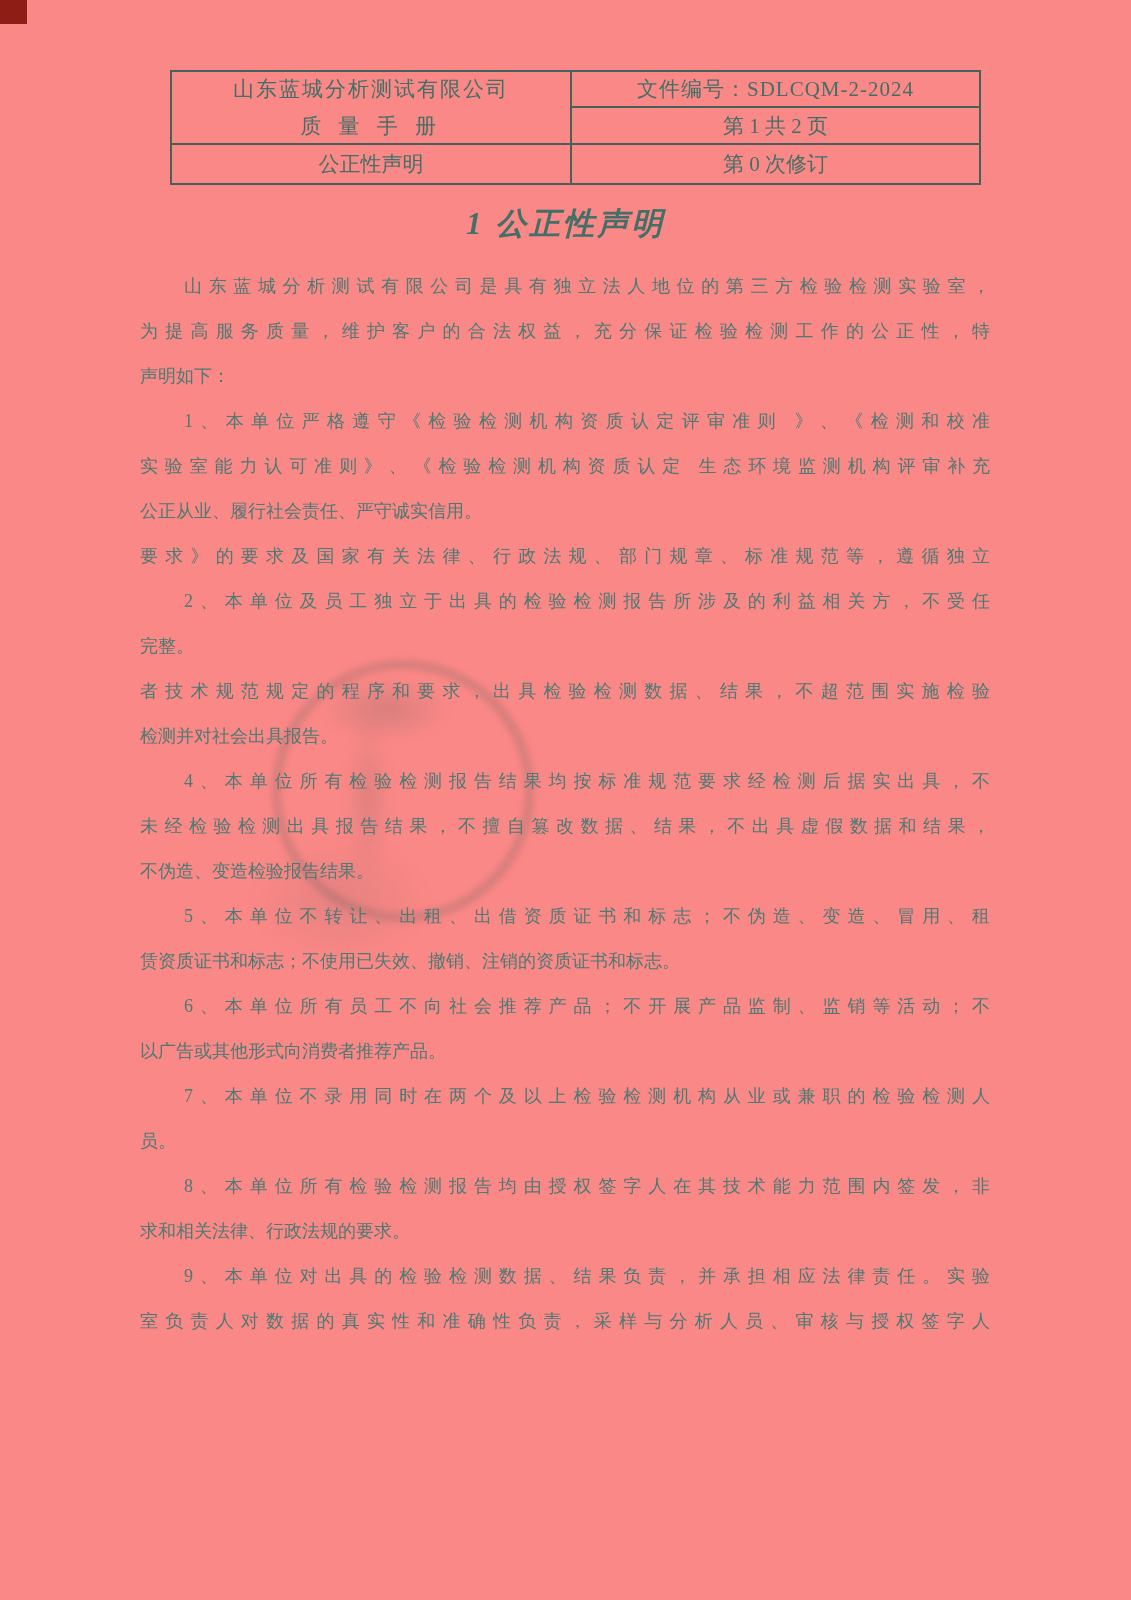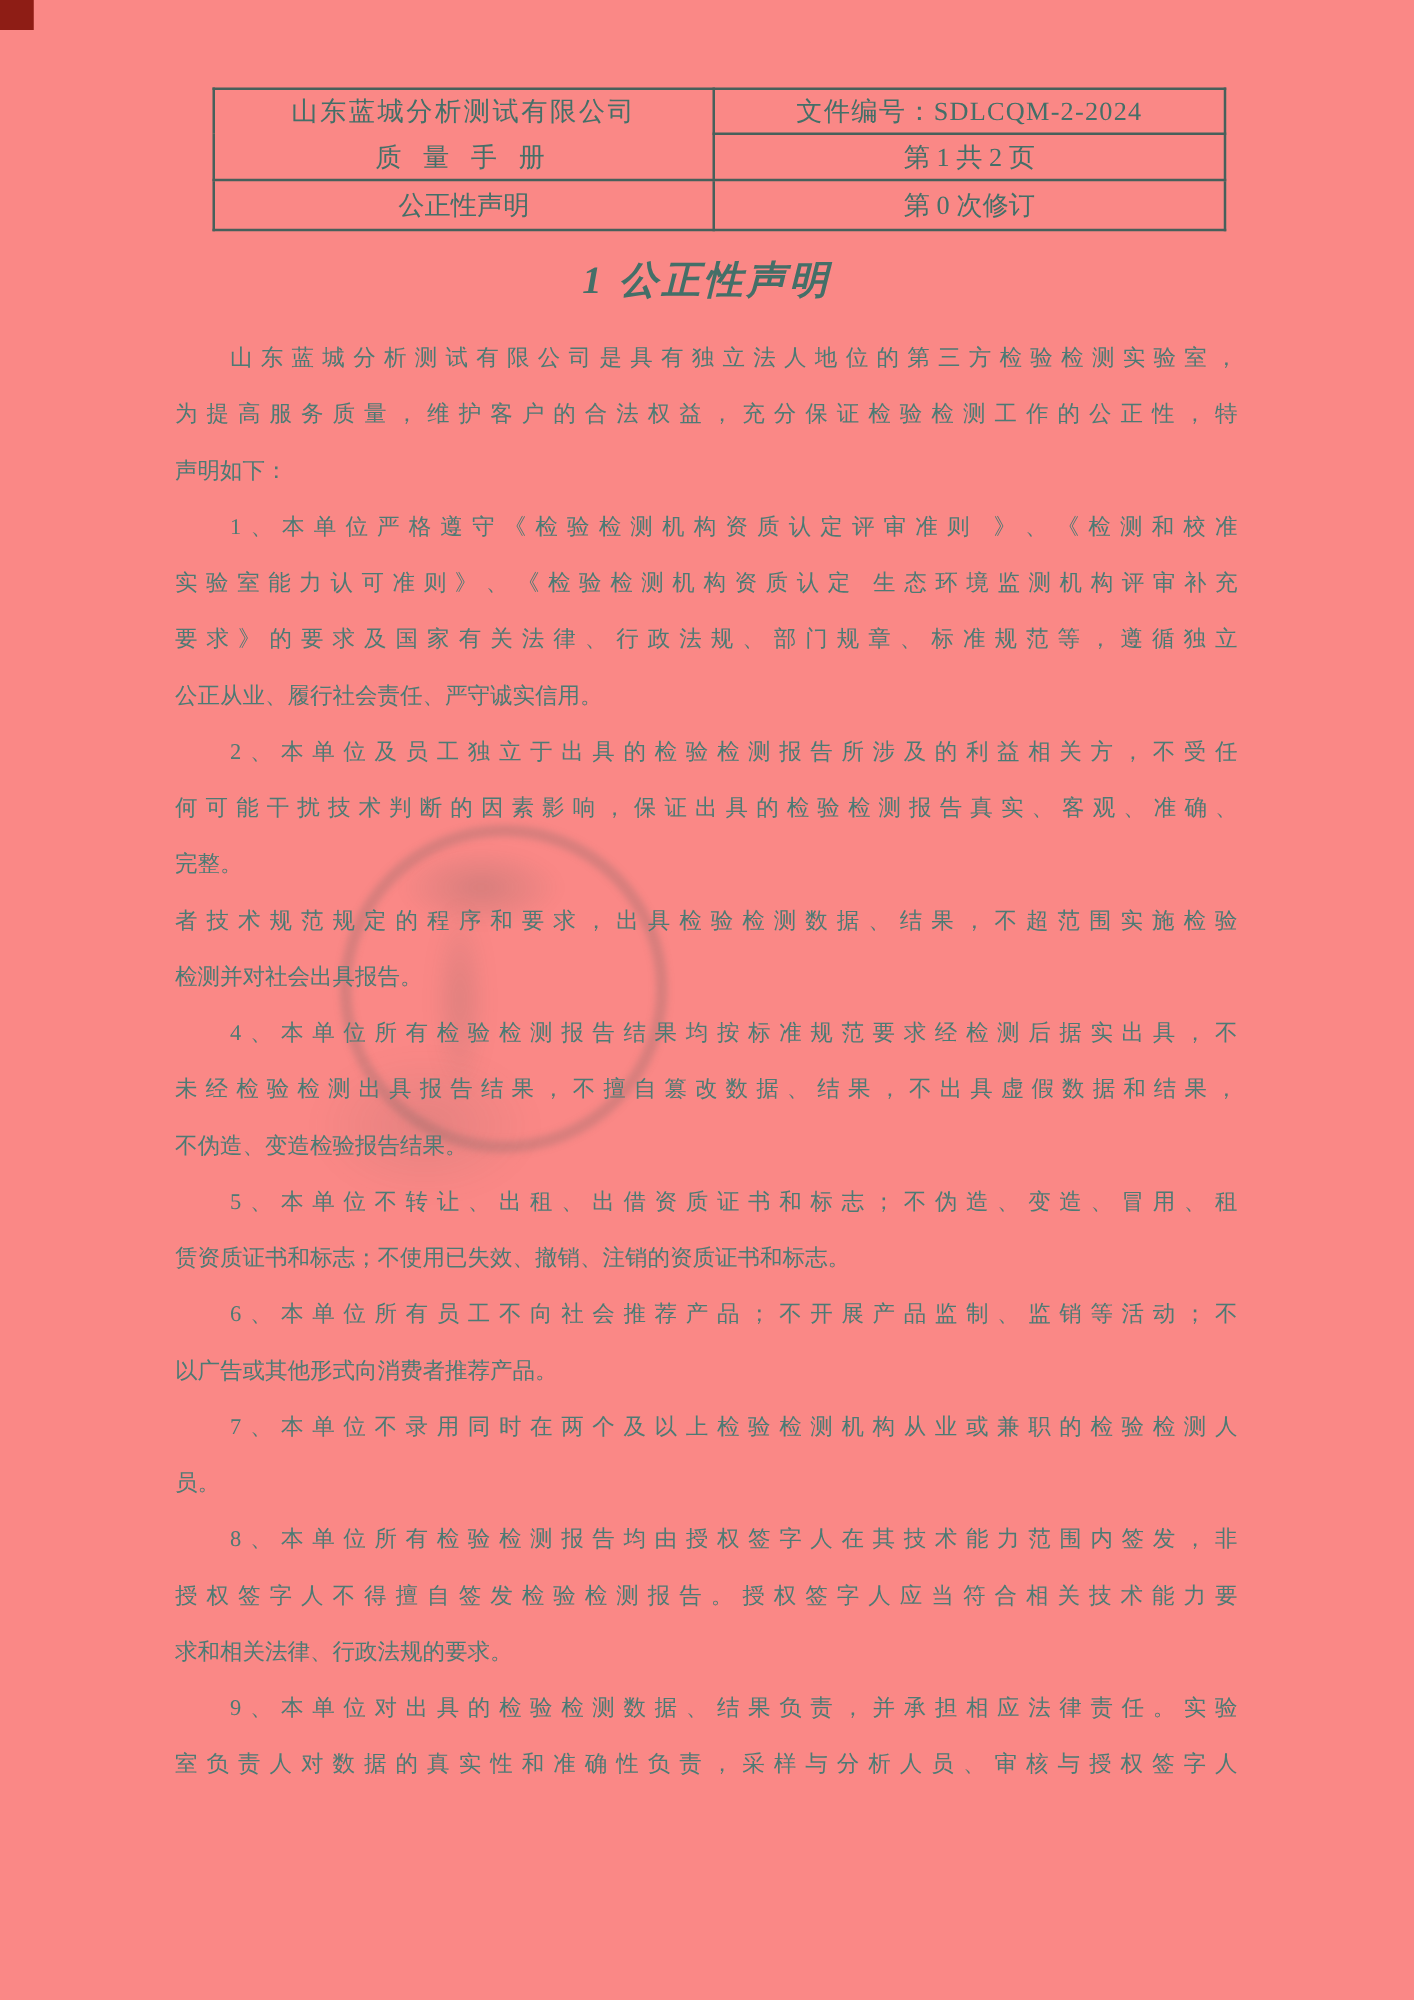--- a/index.html
+++ b/index.html
@@ -165,26 +165,25 @@
 
   <div class="body-text">
       <div class="para">
         <div class="line first fill">山东蓝城分析测试有限公司是具有独立法人地位的第三方检验检测实验室，</div>
         <div class="line fill">为提高服务质量，维护客户的合法权益，充分保证检验检测工作的公正性，特</div>
         <div class="line">声明如下：</div>
       </div>
       <div class="para">
         <div class="line first fill">1、本单位严格遵守《检验检测机构资质认定评审准则 》、《检测和校准</div>
         <div class="line fill">实验室能力认可准则》、《检验检测机构资质认定 生态环境监测机构评审补充</div>
+        <div class="line">公正从业、履行社会责任、严守诚实信用。</div>
         <div class="line fill">要求》的要求及国家有关法律、行政法规、部门规章、标准规范等，遵循独立</div>
-        <div class="line">公正从业、履行社会责任、严守诚实信用。</div>
       </div>
       <div class="para">
         <div class="line first fill">2、本单位及员工独立于出具的检验检测报告所涉及的利益相关方，不受任</div>
-        <div class="line fill">何可能干扰技术判断的因素影响，保证出具的检验检测报告真实、客观、准确、</div>
         <div class="line">完整。</div>
       </div>
       <div class="para">
         <div class="line fill">者技术规范规定的程序和要求，出具检验检测数据、结果，不超范围实施检验</div>
         <div class="line">检测并对社会出具报告。</div>
       </div>
       <div class="para">
         <div class="line first fill">4、本单位所有检验检测报告结果均按标准规范要求经检测后据实出具，不</div>
         <div class="line fill">未经检验检测出具报告结果，不擅自篡改数据、结果，不出具虚假数据和结果，</div>
         <div class="line">不伪造、变造检验报告结果。</div>
@@ -196,21 +195,20 @@
       <div class="para">
         <div class="line first fill">6、本单位所有员工不向社会推荐产品；不开展产品监制、监销等活动；不</div>
         <div class="line">以广告或其他形式向消费者推荐产品。</div>
       </div>
       <div class="para">
         <div class="line first fill">7、本单位不录用同时在两个及以上检验检测机构从业或兼职的检验检测人</div>
         <div class="line">员。</div>
       </div>
       <div class="para">
         <div class="line first fill">8、本单位所有检验检测报告均由授权签字人在其技术能力范围内签发，非</div>
-        <div class="line fill">授权签字人不得擅自签发检验检测报告。授权签字人应当符合相关技术能力要</div>
         <div class="line">求和相关法律、行政法规的要求。</div>
       </div>
       <div class="para">
         <div class="line first fill">9、本单位对出具的检验检测数据、结果负责，并承担相应法律责任。实验</div>
         <div class="line fill">室负责人对数据的真实性和准确性负责，采样与分析人员、审核与授权签字人</div>
       </div>
     </div>
 
 </div>
 

